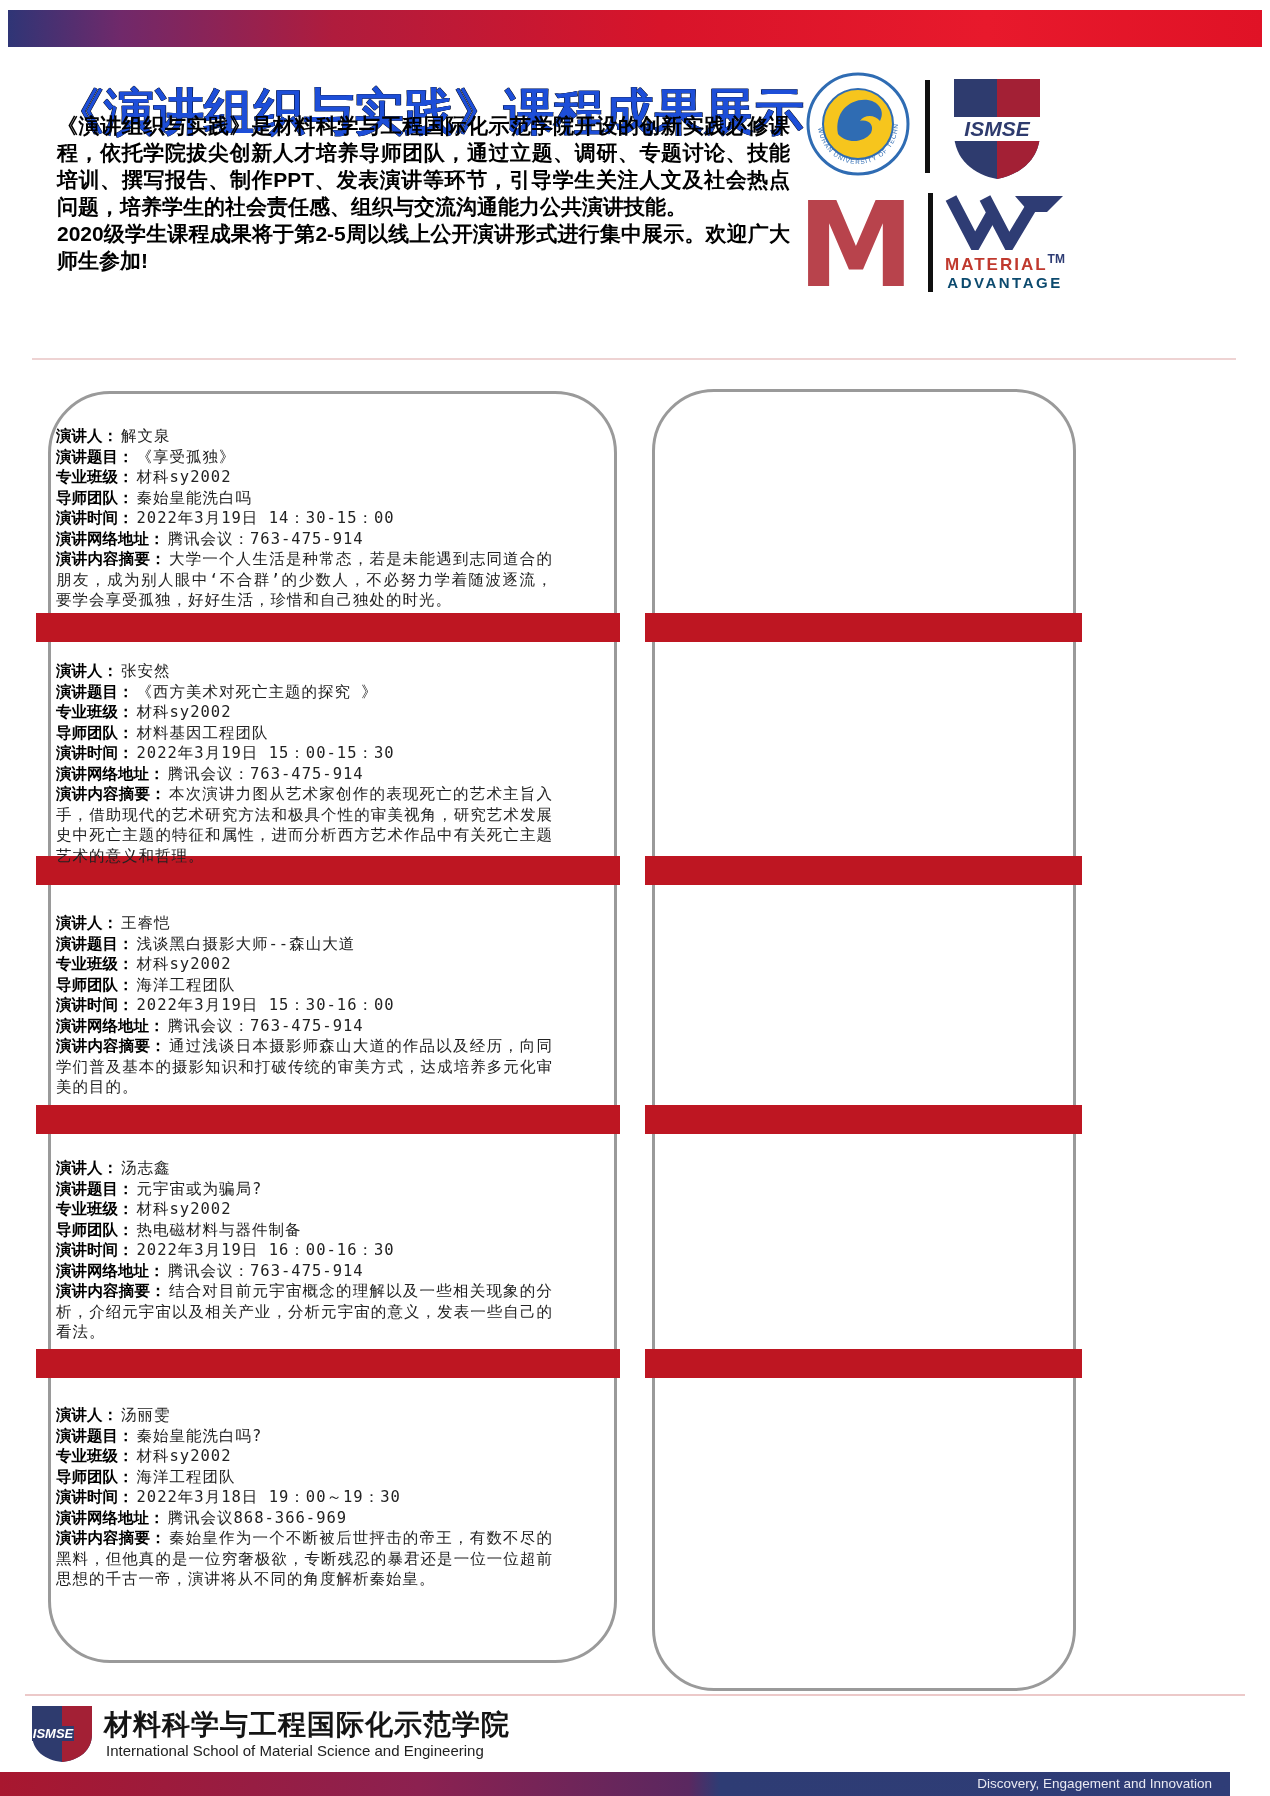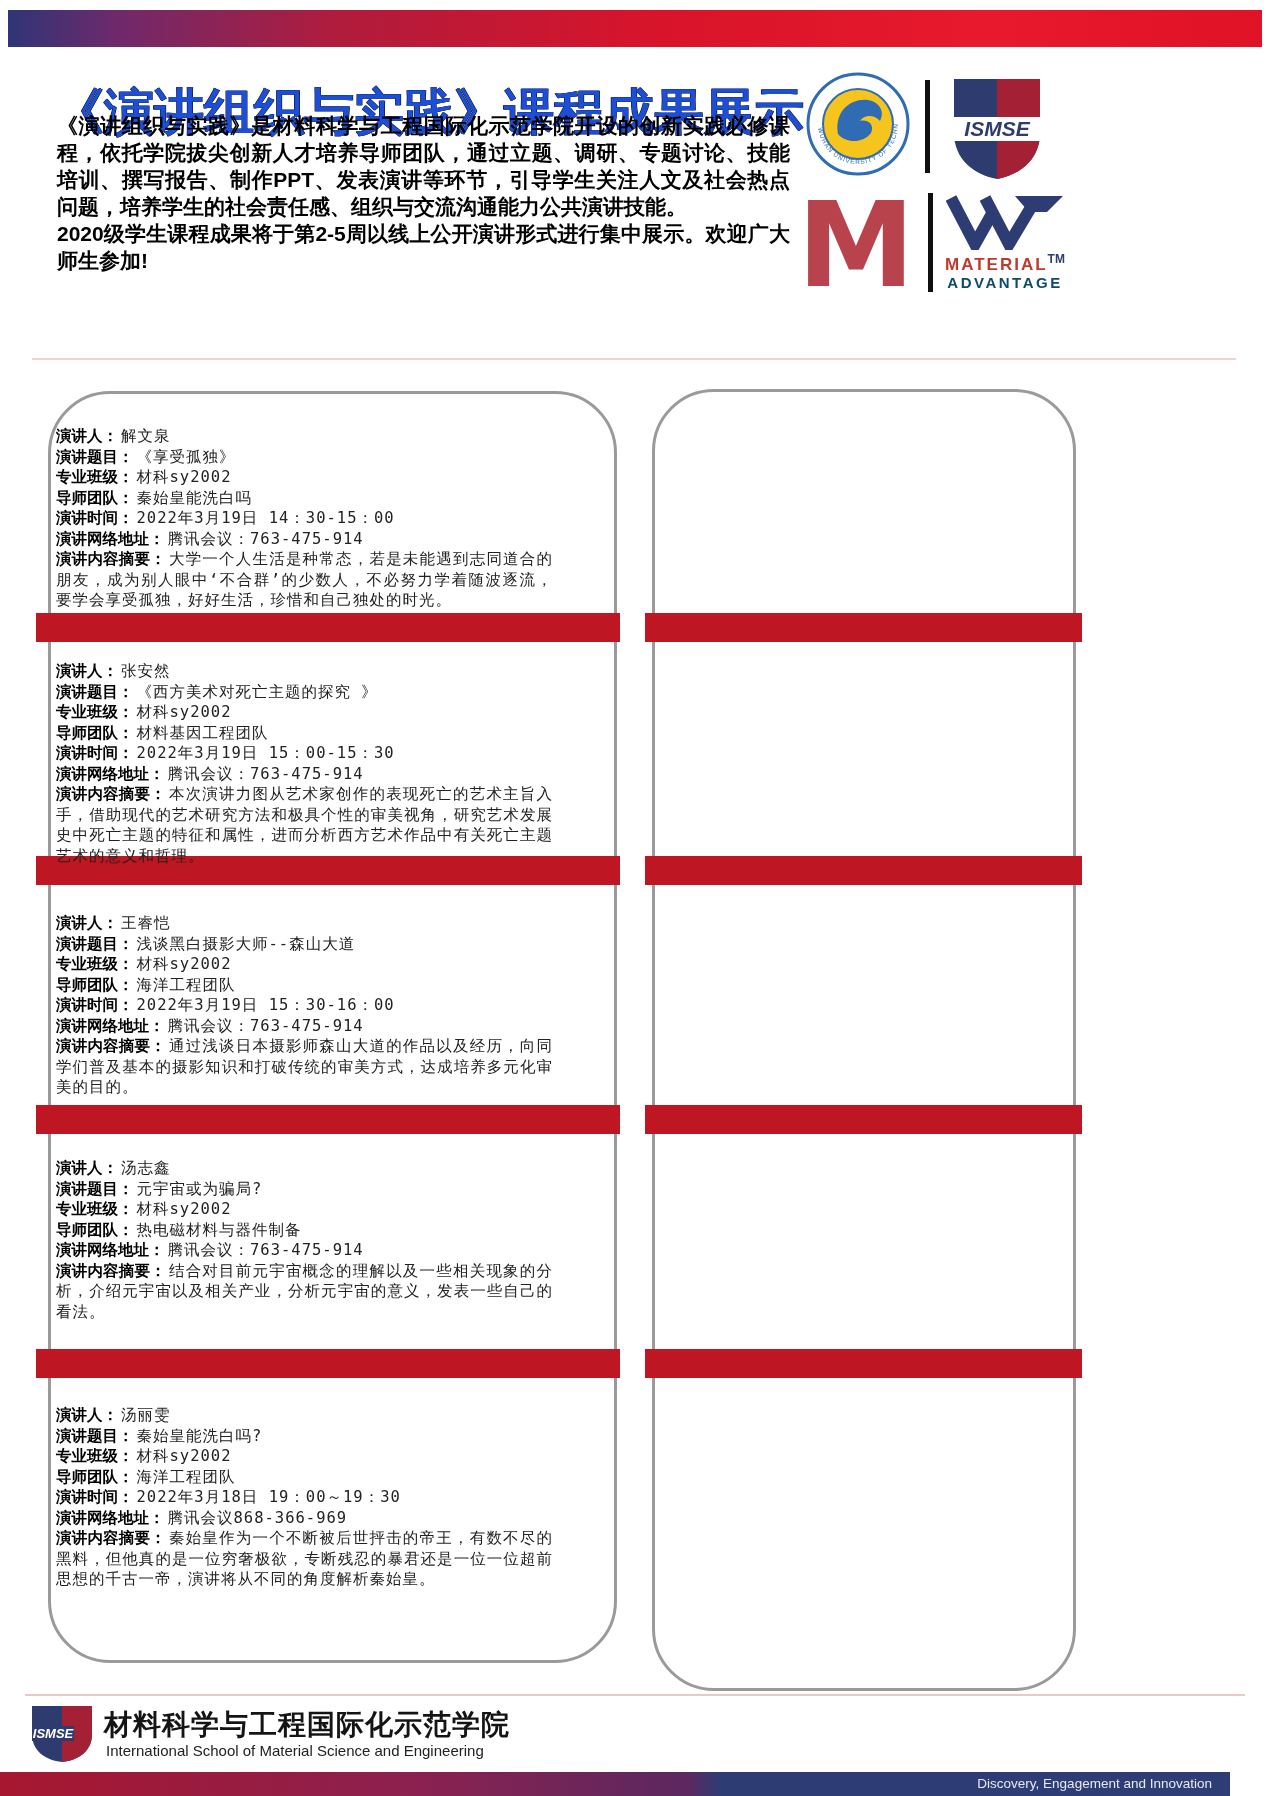--- a/index.html
+++ b/index.html
@@ -161,20 +161,21 @@
   <div class="f"><b>演讲时间：</b><span class="v">2022年3月19日 15：30-16：00</span></div>
   <div class="f"><b>演讲网络地址：</b><span class="v">腾讯会议：763-475-914</span></div>
   <p class="sum"><b>演讲内容摘要：</b><span class="v">通过浅谈日本摄影师森山大道的作品以及经历，向同学们普及基本的摄影知识和打破传统的审美方式，达成培养多元化审美的目的。</span></p>
 </div>
 
 <div class="card" style="top:1158px">
   <div class="f"><b>演讲人：</b><span class="v">汤志鑫</span></div>
   <div class="f"><b>演讲题目：</b><span class="v">元宇宙或为骗局?</span></div>
   <div class="f"><b>专业班级：</b><span class="v">材科sy2002</span></div>
   <div class="f"><b>导师团队：</b><span class="v">热电磁材料与器件制备</span></div>
+  <div class="f"><b>演讲时间：</b><span class="v">2022年3月19日 16：00-16：30</span></div>
   <div class="f"><b>演讲网络地址：</b><span class="v">腾讯会议：763-475-914</span></div>
   <p class="sum"><b>演讲内容摘要：</b><span class="v">结合对目前元宇宙概念的理解以及一些相关现象的分析，介绍元宇宙以及相关产业，分析元宇宙的意义，发表一些自己的看法。</span></p>
 </div>
 
 <div class="card" style="top:1405px">
   <div class="f"><b>演讲人：</b><span class="v">汤丽雯</span></div>
   <div class="f"><b>演讲题目：</b><span class="v">秦始皇能洗白吗?</span></div>
   <div class="f"><b>专业班级：</b><span class="v">材科sy2002</span></div>
   <div class="f"><b>导师团队：</b><span class="v">海洋工程团队</span></div>
   <div class="f"><b>演讲时间：</b><span class="v">2022年3月18日 19：00～19：30</span></div>

